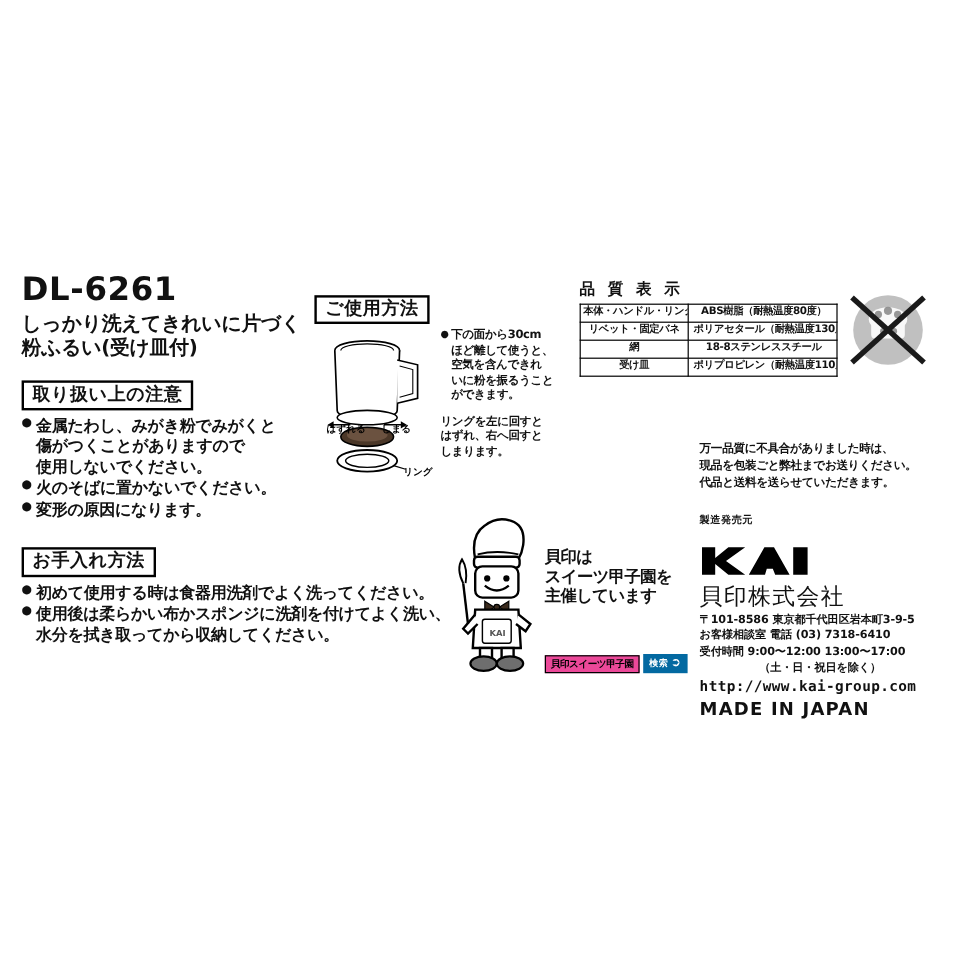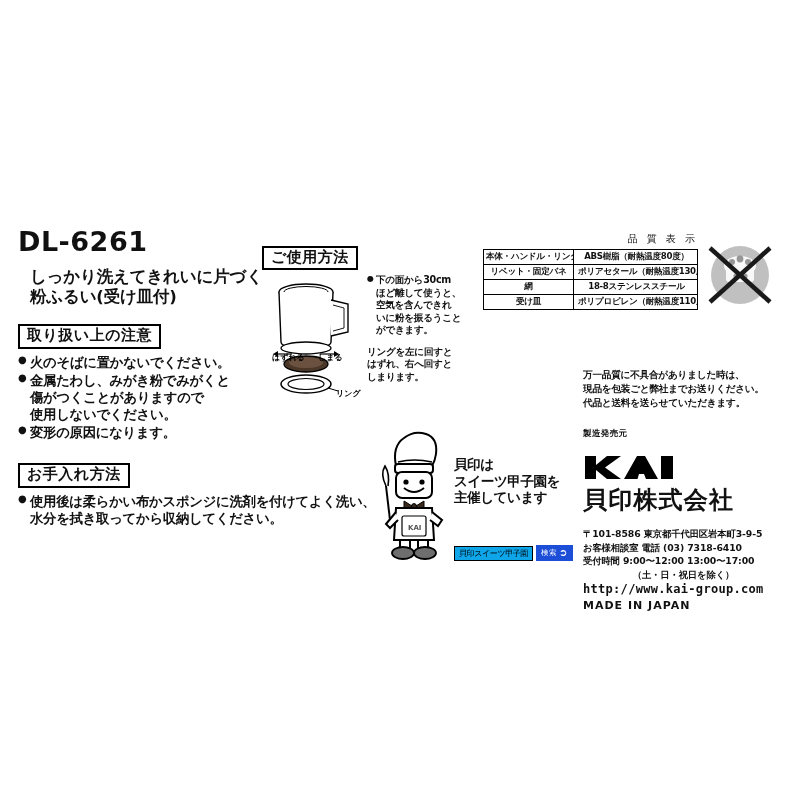--- a/index.html
+++ b/index.html
@@ -48,21 +48,21 @@
     font-weight: bold;
     letter-spacing: 0.5px;
     line-height: 1.0;
     margin: 0 0 5px 0;
   }
   #product-tagline {
     font-size: 16.5px;
     font-weight: bold;
     line-height: 1.22;
     letter-spacing: -0.2px;
-    margin: 12px;
+    margin: 0;
   }
   #product-tagline div { white-space: nowrap; }
 
   .bullet-list {
     list-style: none;
     margin: 4px 0 0 0;
     padding: 0;
     font-size: 13.4px;
     font-weight: bold;
     line-height: 1.28;
@@ -131,23 +131,23 @@
   }
 
   
   #quality-section {
     position: absolute;
     left: 483px;
     top: 232px;
     width: 215px;
   }
   #quality-title {
-    text-align: right;
-    font-size: 10px;
-    font-weight: normal;
+    text-align: left;
+    font-size: 13px;
+    font-weight: bold;
     letter-spacing: 3px;
     margin-bottom: 3px;
   }
   #quality-table {
     border-collapse: collapse;
     width: 215px;
     table-layout: fixed;
   }
   #quality-table td {
     border: 1px solid #000;
@@ -198,43 +198,43 @@
     width: 215px;
   }
   #maker-caption {
     font-size: 8.5px;
     font-weight: bold;
     letter-spacing: 0.4px;
     margin-bottom: 14px;
   }
   #kai-logo { margin: 1px 0 3px 0; }
   #company-name {
-    font-size: 24px;
-    font-weight: bold;
+    font-size: 19px;
+    font-weight: normal;
     letter-spacing: 1.2px;
     line-height: 1.05;
-    margin-bottom: 14px;
+    margin-bottom: 2px;
   }
   .company-line {
     font-size: 9.3px;
     font-weight: bold;
     letter-spacing: -0.1px;
     line-height: 1.45;
     white-space: nowrap;
   }
   .company-line.center { text-align: center; padding-right: 14px; }
   .company-line.url {
     font-family: "DejaVu Sans Mono", "Liberation Mono", monospace;
     font-weight: bold;
     font-size: 12px;
     letter-spacing: 0.3px;
   }
   .company-line.made-in {
     font-family: "DejaVu Sans", "Liberation Sans", sans-serif;
-    font-size: 11px;
+    font-size: 15px;
     letter-spacing: 1px;
   }
 
   
   #promo-block {
     position: absolute;
     left: 376px;
     top: 428px;
     width: 200px;
     height: 145px;
@@ -259,33 +259,33 @@
   #search-widget {
     position: absolute;
     left: 78px;
     top: 117px;
     display: flex;
     align-items: center;
   }
   #search-field {
     border: 1.5px solid #000;
     font-size: 8px;
-    font-weight: normal;
+    font-weight: bold;
     padding: 1px 4px;
     letter-spacing: -0.4px;
     white-space: nowrap;
-    background: #0ea5e9;
+    background: #ec4899;
     color: #000;
   }
   #search-button {
     margin-left: 3px;
-    background: #1d4ed8;
+    background: #0369a1;
     color: #fff;
     font-size: 7.5px;
-    font-weight: normal;
+    font-weight: bold;
     padding: 2px 5px 3px 5px;
     letter-spacing: 0.5px;
     display: flex;
     align-items: center;
   }
   #search-cursor {
     margin-left: 2px;
     font-size: 10px;
   }
 </style>
@@ -299,37 +299,40 @@
     <div id="model-number">DL-6261</div>
 
     <div id="product-tagline">
       <div>しっかり洗えてきれいに片づく</div>
       <div>粉ふるい(受け皿付)</div>
     </div>
 
     <div id="handling-section">
       <div class="framed-title">取り扱い上の注意</div>
       <ul class="bullet-list section-body">
-        <li>
-          <span>火のそばに置かないでください。</span>
-        </li>
         <li>
           <span>金属たわし、みがき粉でみがくと</span>
           <span class="cont">傷がつくことがありますので</span>
           <span class="cont">使用しないでください。</span>
         </li>
         <li>
+          <span>火のそばに置かないでください。</span>
+        </li>
+        <li>
           <span class="cont">変形の原因になります。</span>
         </li>
       </ul>
     </div>
 
     <div id="care-section">
       <div class="framed-title">お手入れ方法</div>
       <ul class="bullet-list section-body">
+        <li>
+          <span>初めて使用する時は食器用洗剤でよく洗ってください。</span>
+        </li>
         <li>
           <span>使用後は柔らかい布かスポンジに洗剤を付けてよく洗い、</span>
           <span class="cont">水分を拭き取ってから収納してください。</span>
         </li>
       </ul>
     </div>
   </div>
 
   <div id="usage-section">
     <div class="framed-title">ご使用方法</div>

